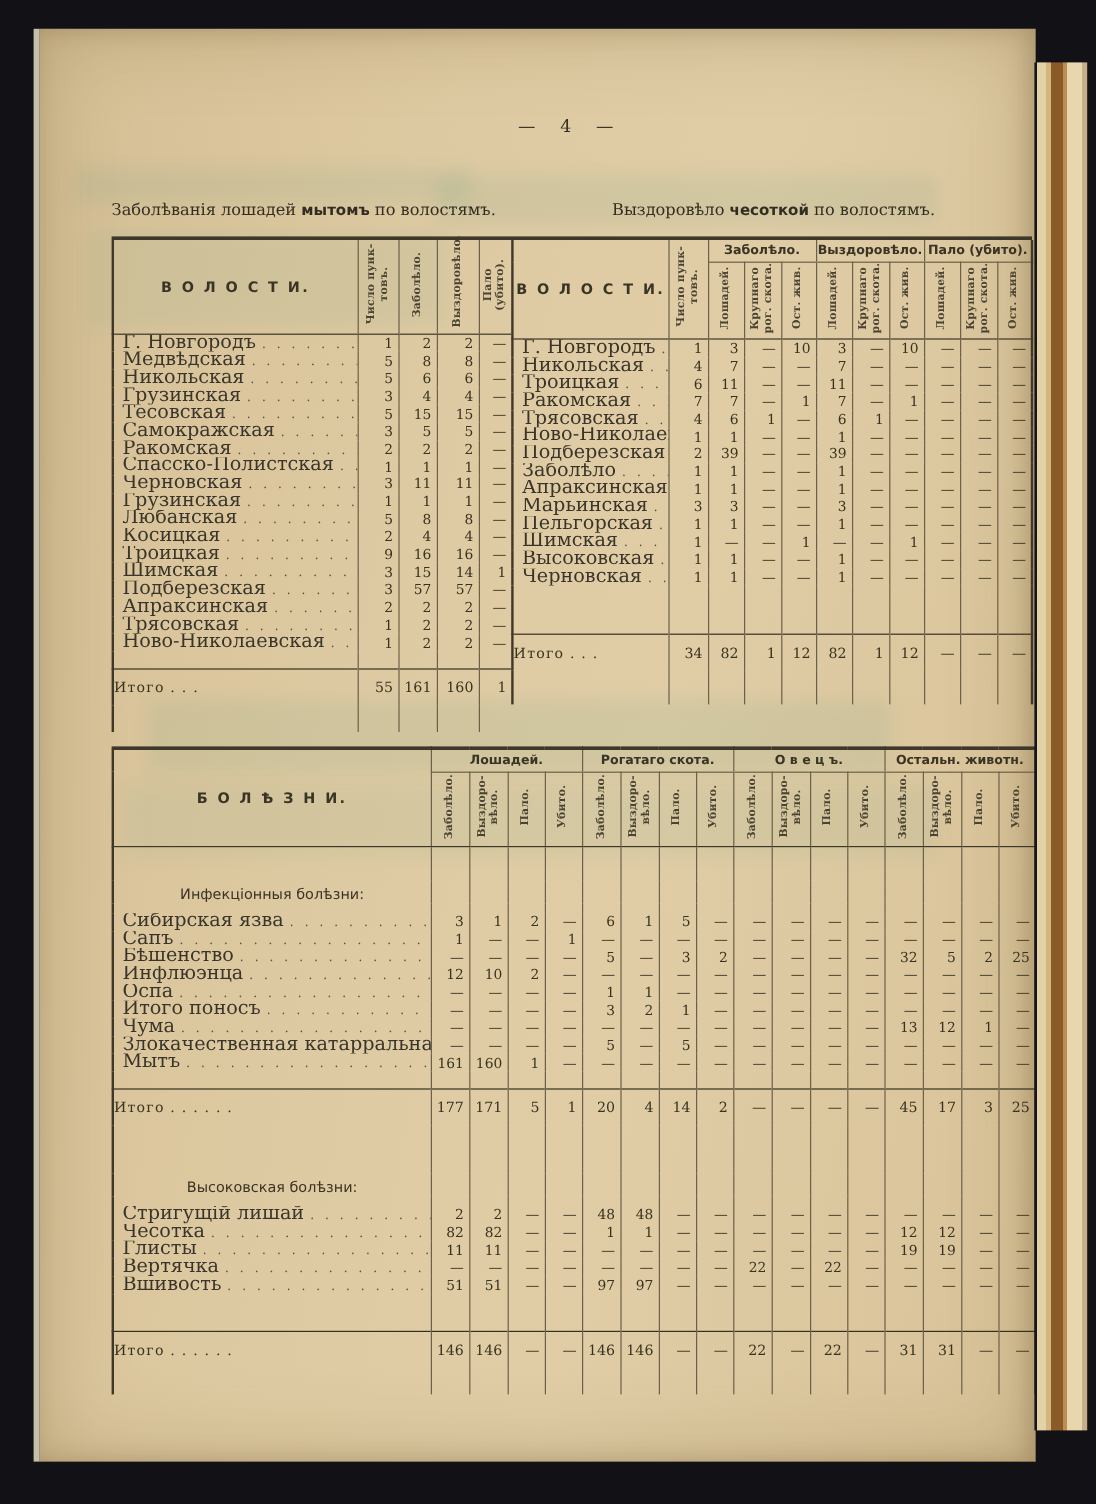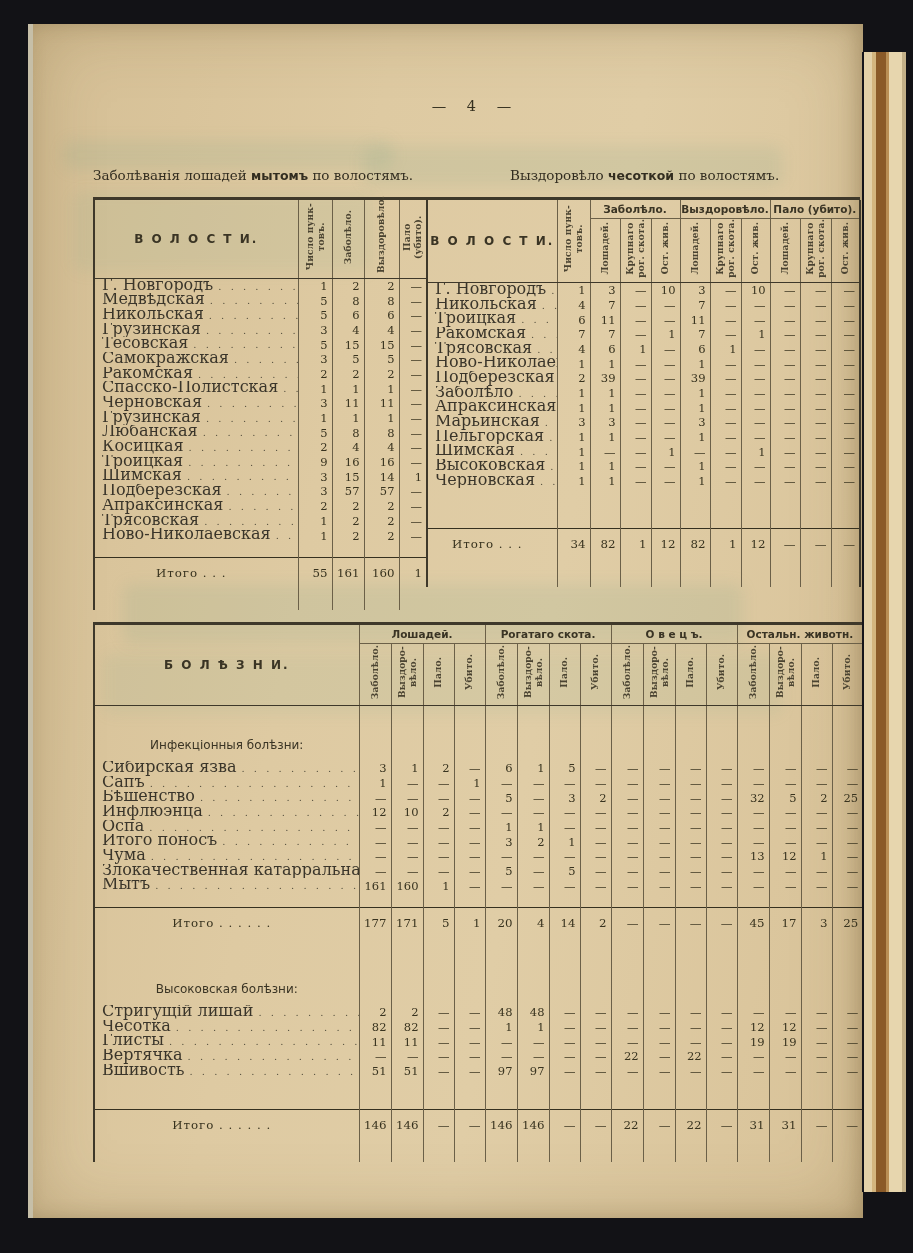--- a/index.html
+++ b/index.html
@@ -79,21 +79,21 @@
   .nm{white-space:nowrap;font-size:16px;color:#3a352a;}
   .leader{flex:1;overflow:hidden;white-space:nowrap;font-size:10px;letter-spacing:3px;color:#55503f;padding-left:5px;}
   td.num{text-align:right;padding-right:4px;font-size:11.5px;color:#38331f;}
 
   
   .sp08 td{height:8px;}  .sp14 td{height:14px;}  .sp22 td{height:22px;}
   .sp28 td{height:28px;} .sp30 td{height:30px;}  .sp40 td{height:40px;}
 
   
   .total td{border-top:1.1px solid var(--ink);height:30px;font-size:11.8px;}
-  .tot-label{text-align:center;padding-right:10px !important;letter-spacing:1px;color:#38331f;}
+  .tot-label{text-align:left;padding-right:10px !important;letter-spacing:1px;color:#38331f;}
 
   
   .sect td{height:18px;}
   .sect-cell{text-align:center;}
   .sect-name{font-family:"DejaVu Sans",sans-serif;font-weight:400;font-size:12px;color:#3a3424;}
 
   .bottom-title{
     margin-top:16px;margin-bottom:2px;text-align:center;
     font-family:"DejaVu Sans",sans-serif;font-weight:700;font-size:13px;color:#3a3424;
   }

